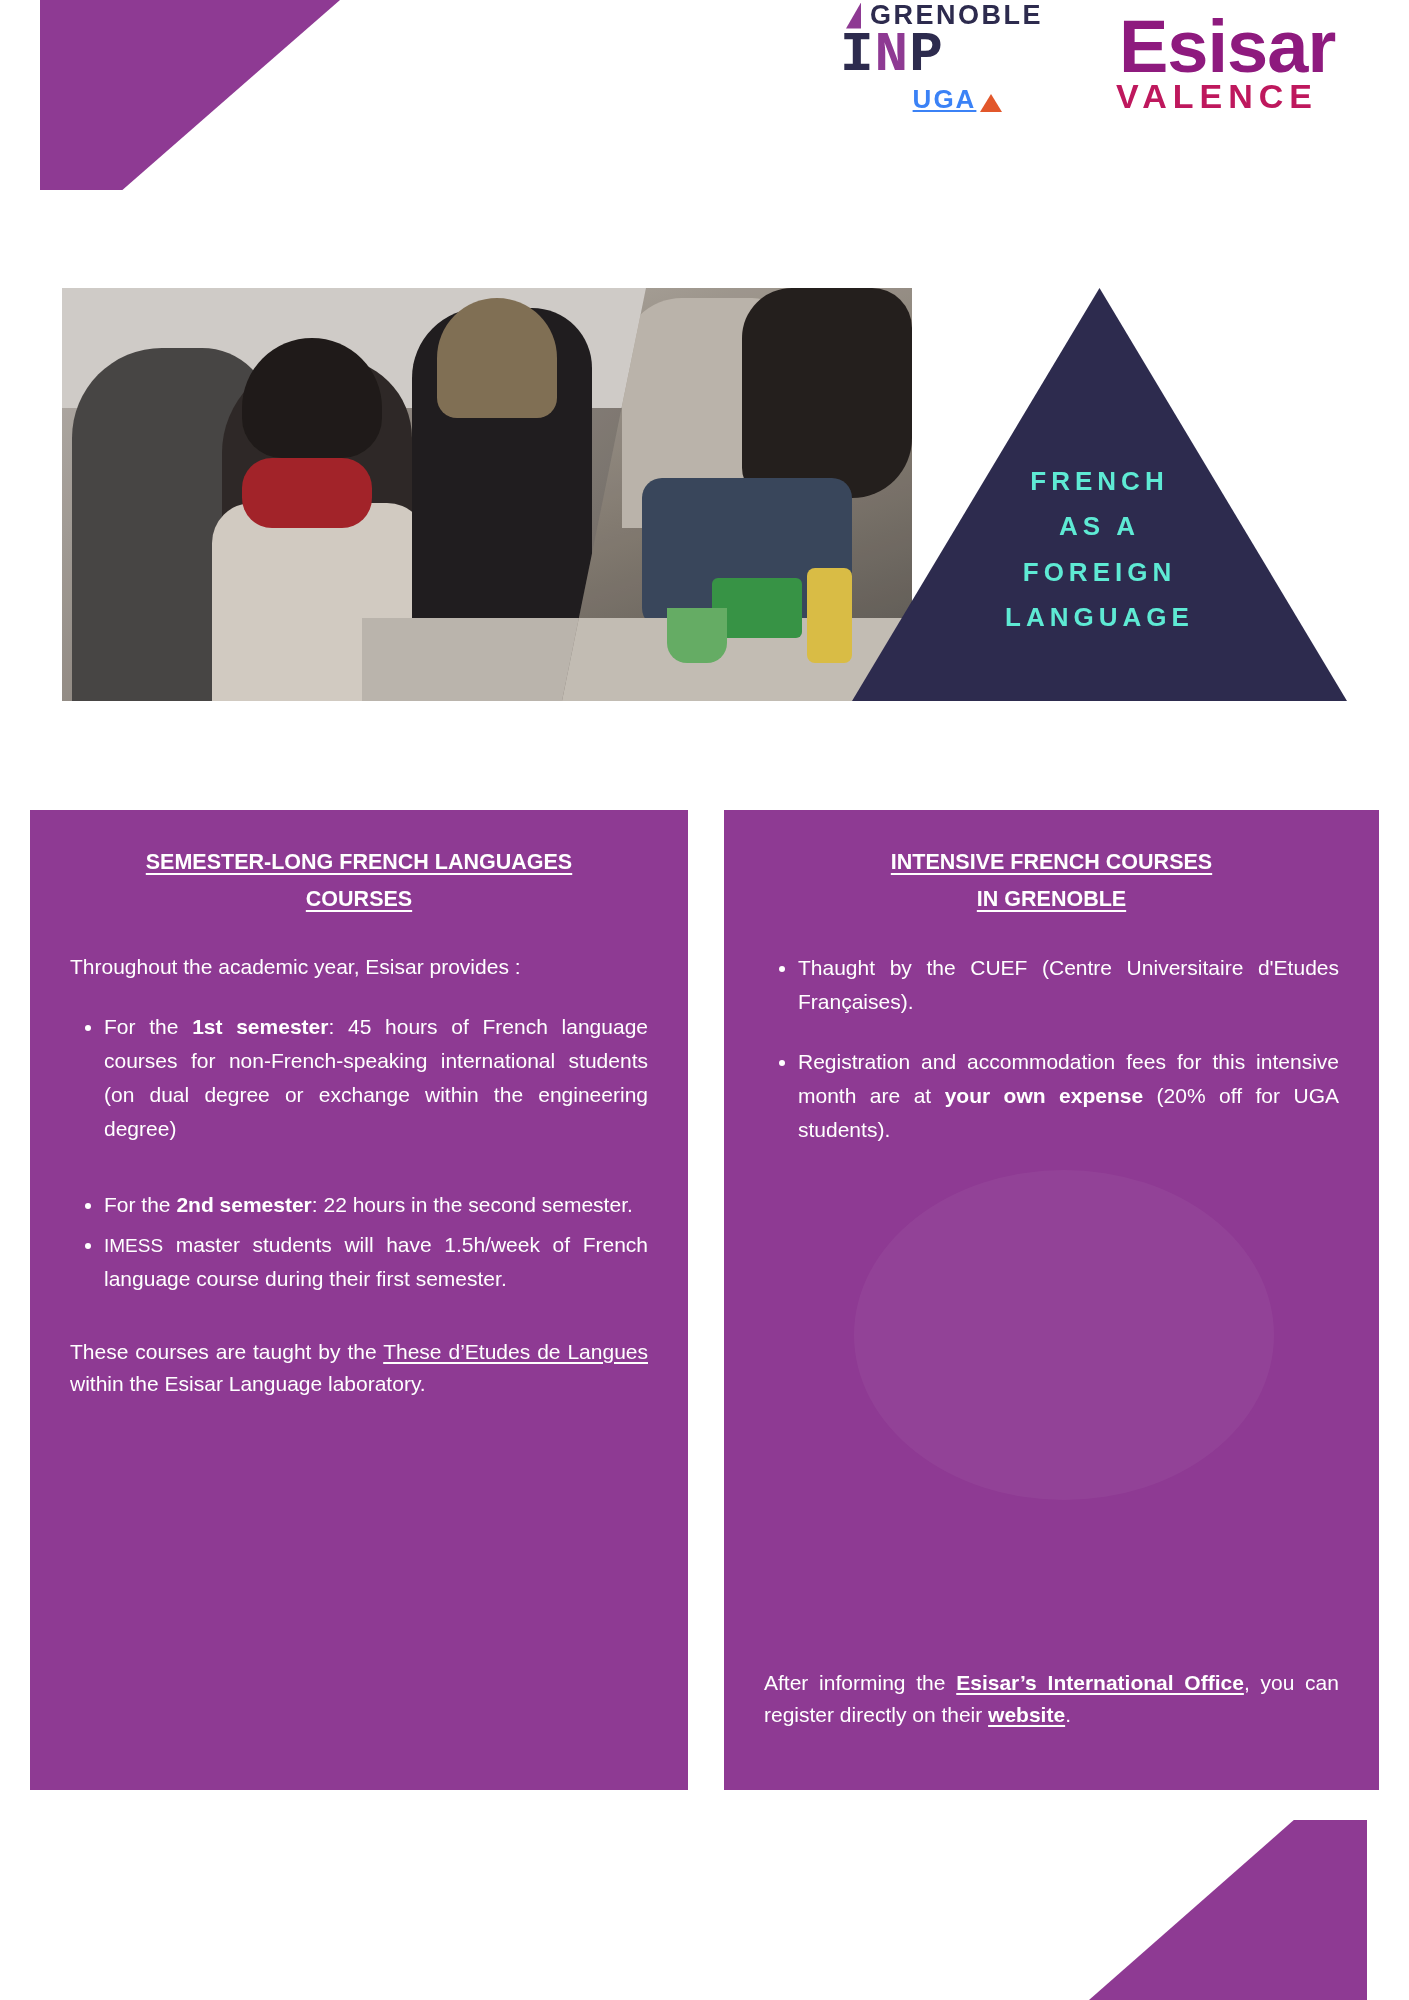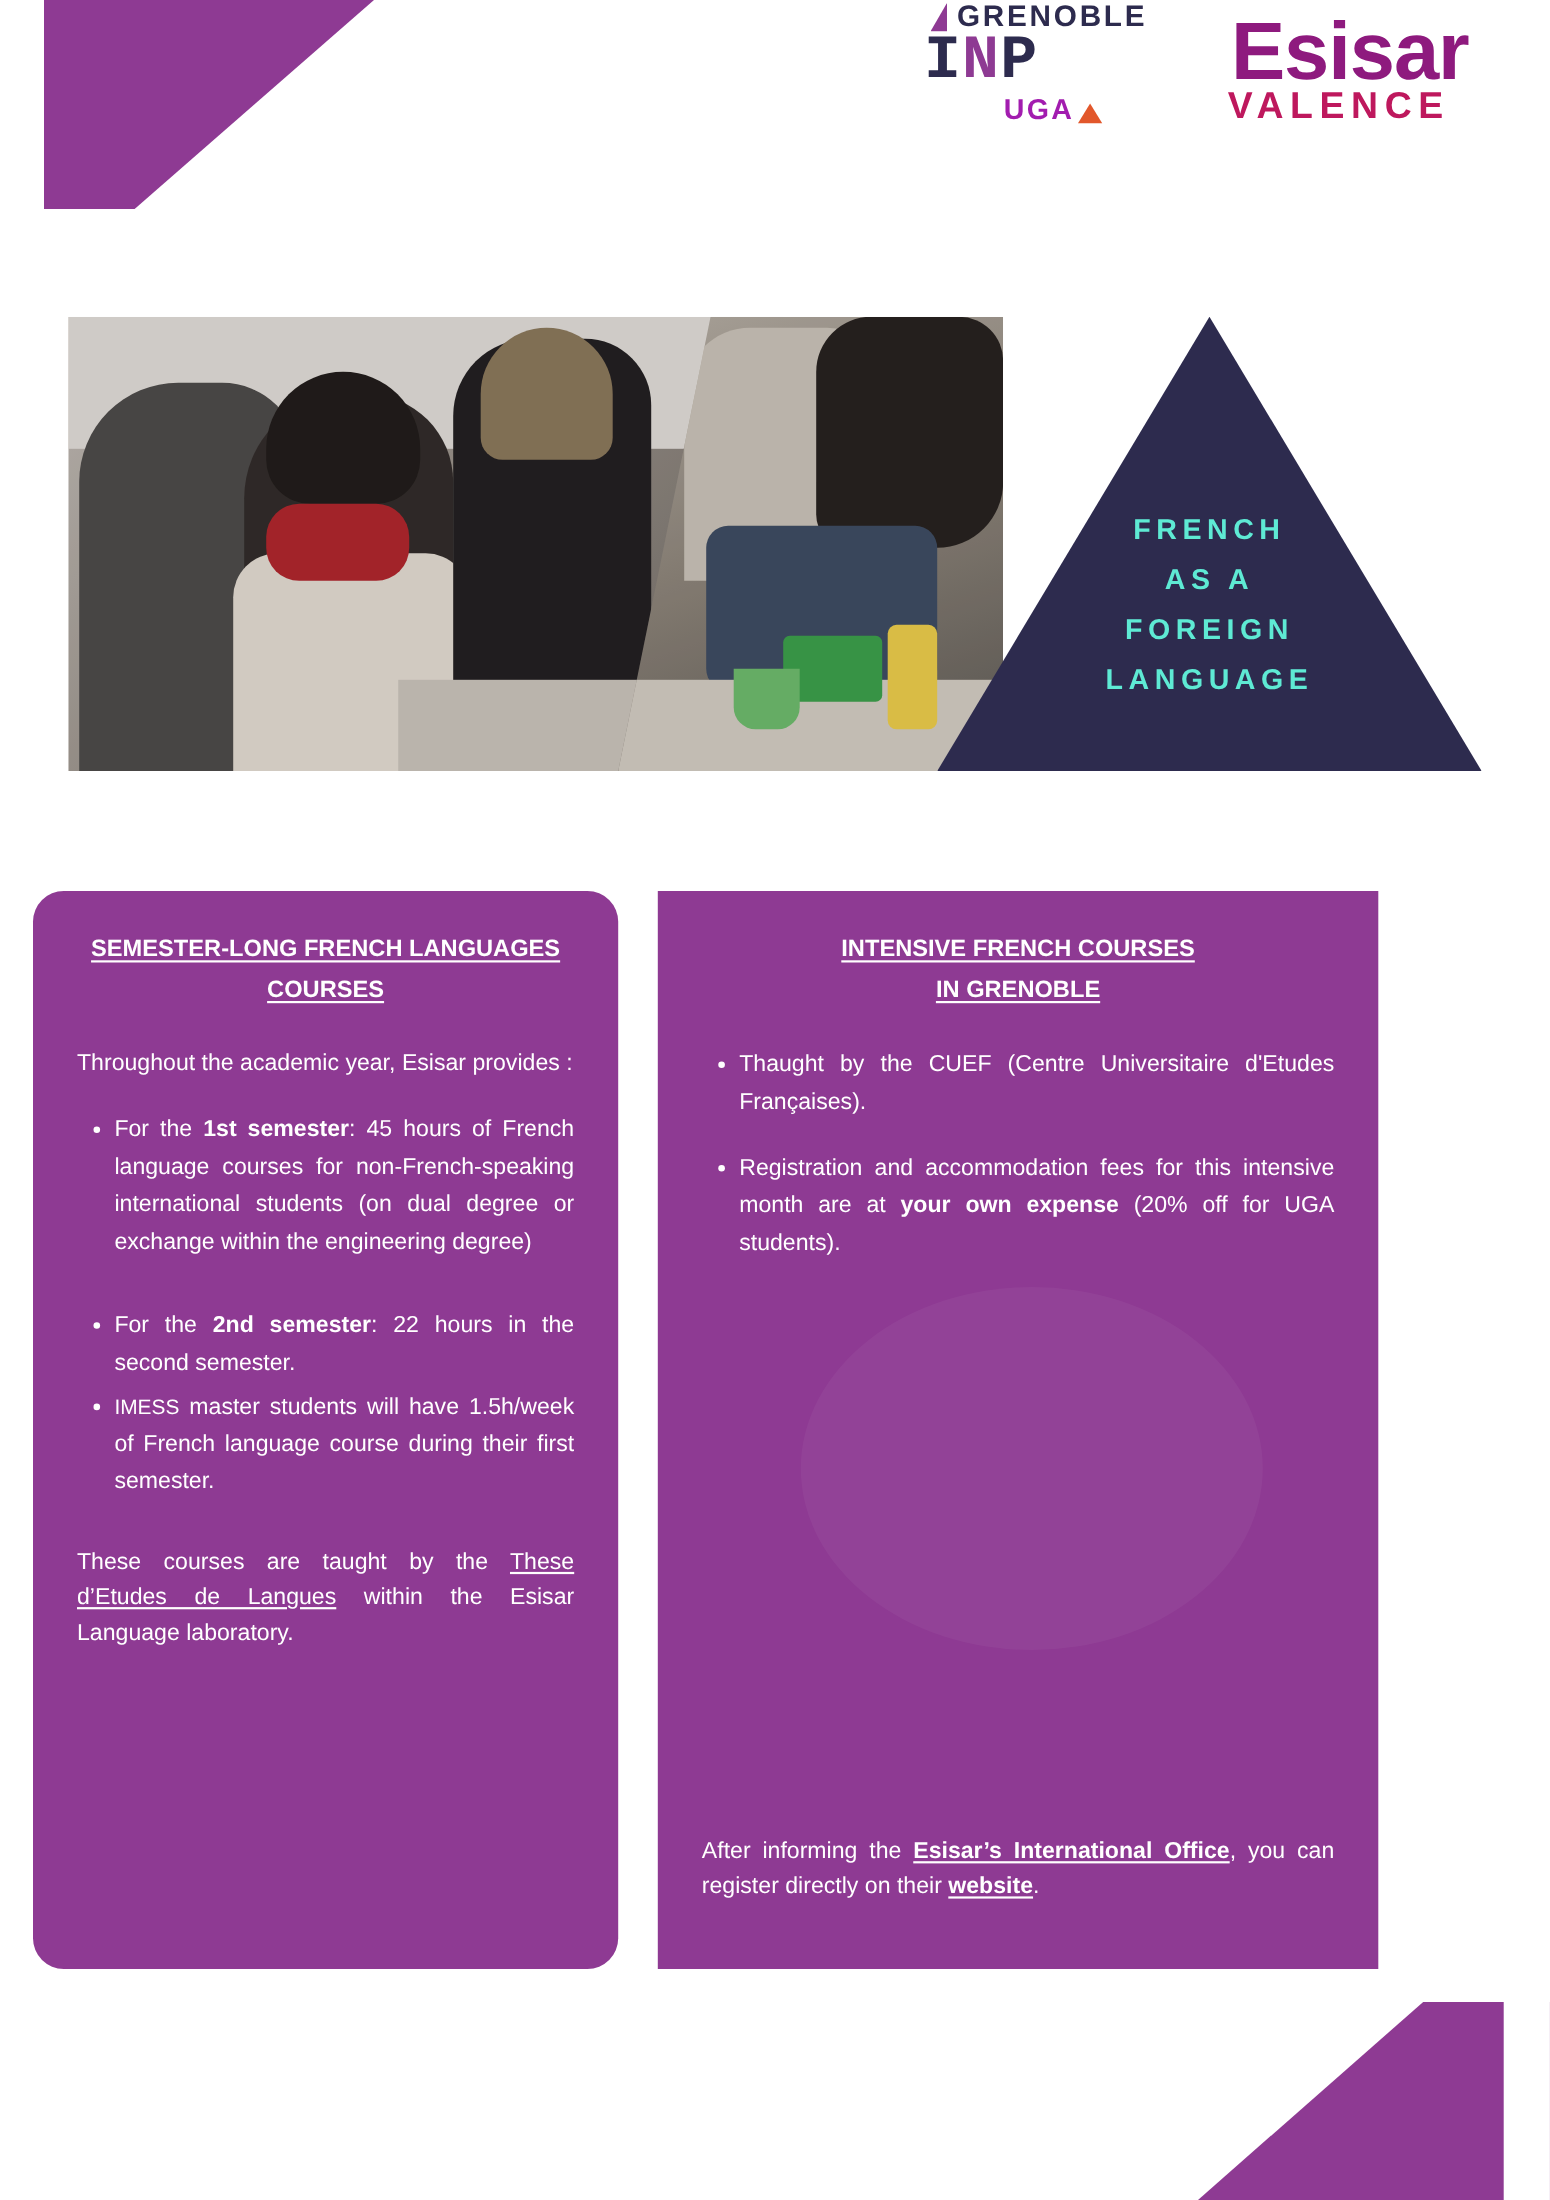--- a/index.html
+++ b/index.html
@@ -89,21 +89,22 @@
     display: flex;
     align-items: flex-end;
     justify-content: center;
     gap: 4px;
     margin-top: 2px;
   }
   .logo-uga .uga-text {
     font-size: 26px;
     font-weight: bold;
     letter-spacing: 2px;
-    color: #a21caf;
+    color: #3b82f6;
+    text-decoration: underline;
   }
   .logo-uga .tri {
     width: 0; height: 0;
     border-left: 11px solid transparent;
     border-right: 11px solid transparent;
     border-bottom: 18px solid #e2572b;
     margin-bottom: 3px;
   }
   .logo-esisar {
     margin-left: 24px;
@@ -203,21 +204,21 @@
     width: 1349px;
     display: flex;
     gap: 36px;
   }
   .card {
     background: #8e3a93;
     color: #ffffff;
     padding: 34px 40px 40px 40px;
     box-sizing: border-box;
   }
-  .card-left { width: 532px; min-height: 980px; border-radius: 28px; }
+  .card-left { width: 658px; min-height: 980px; }
   .card-right { width: 655px; min-height: 980px; position: relative; overflow: hidden; }
   .card-right .ghost {
     position: absolute;
     left: 130px; top: 360px;
     width: 420px; height: 330px;
     border-radius: 50%;
     background: rgba(255,255,255,0.045);
   }
 
   .card-title {

